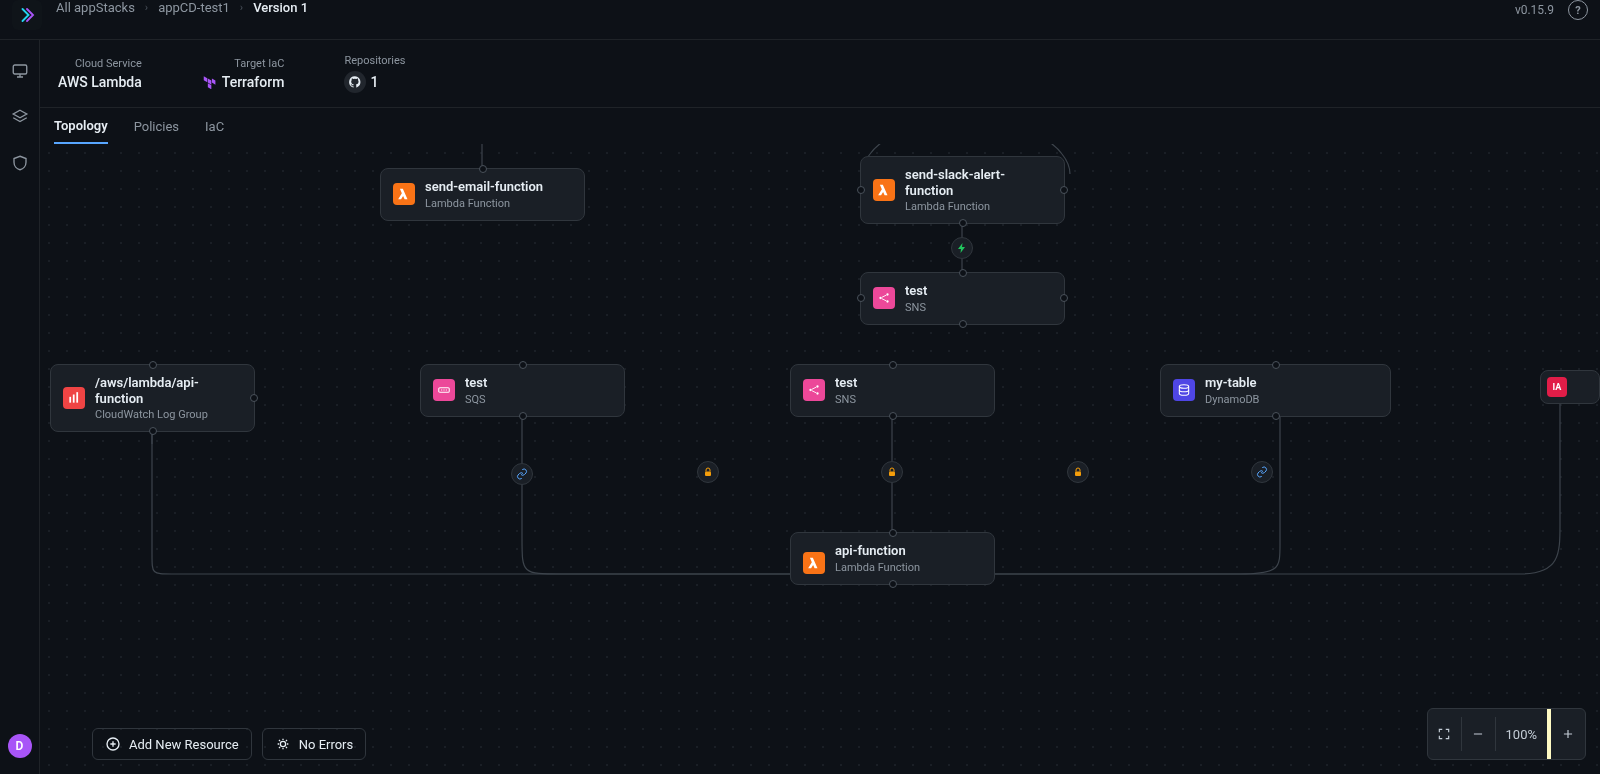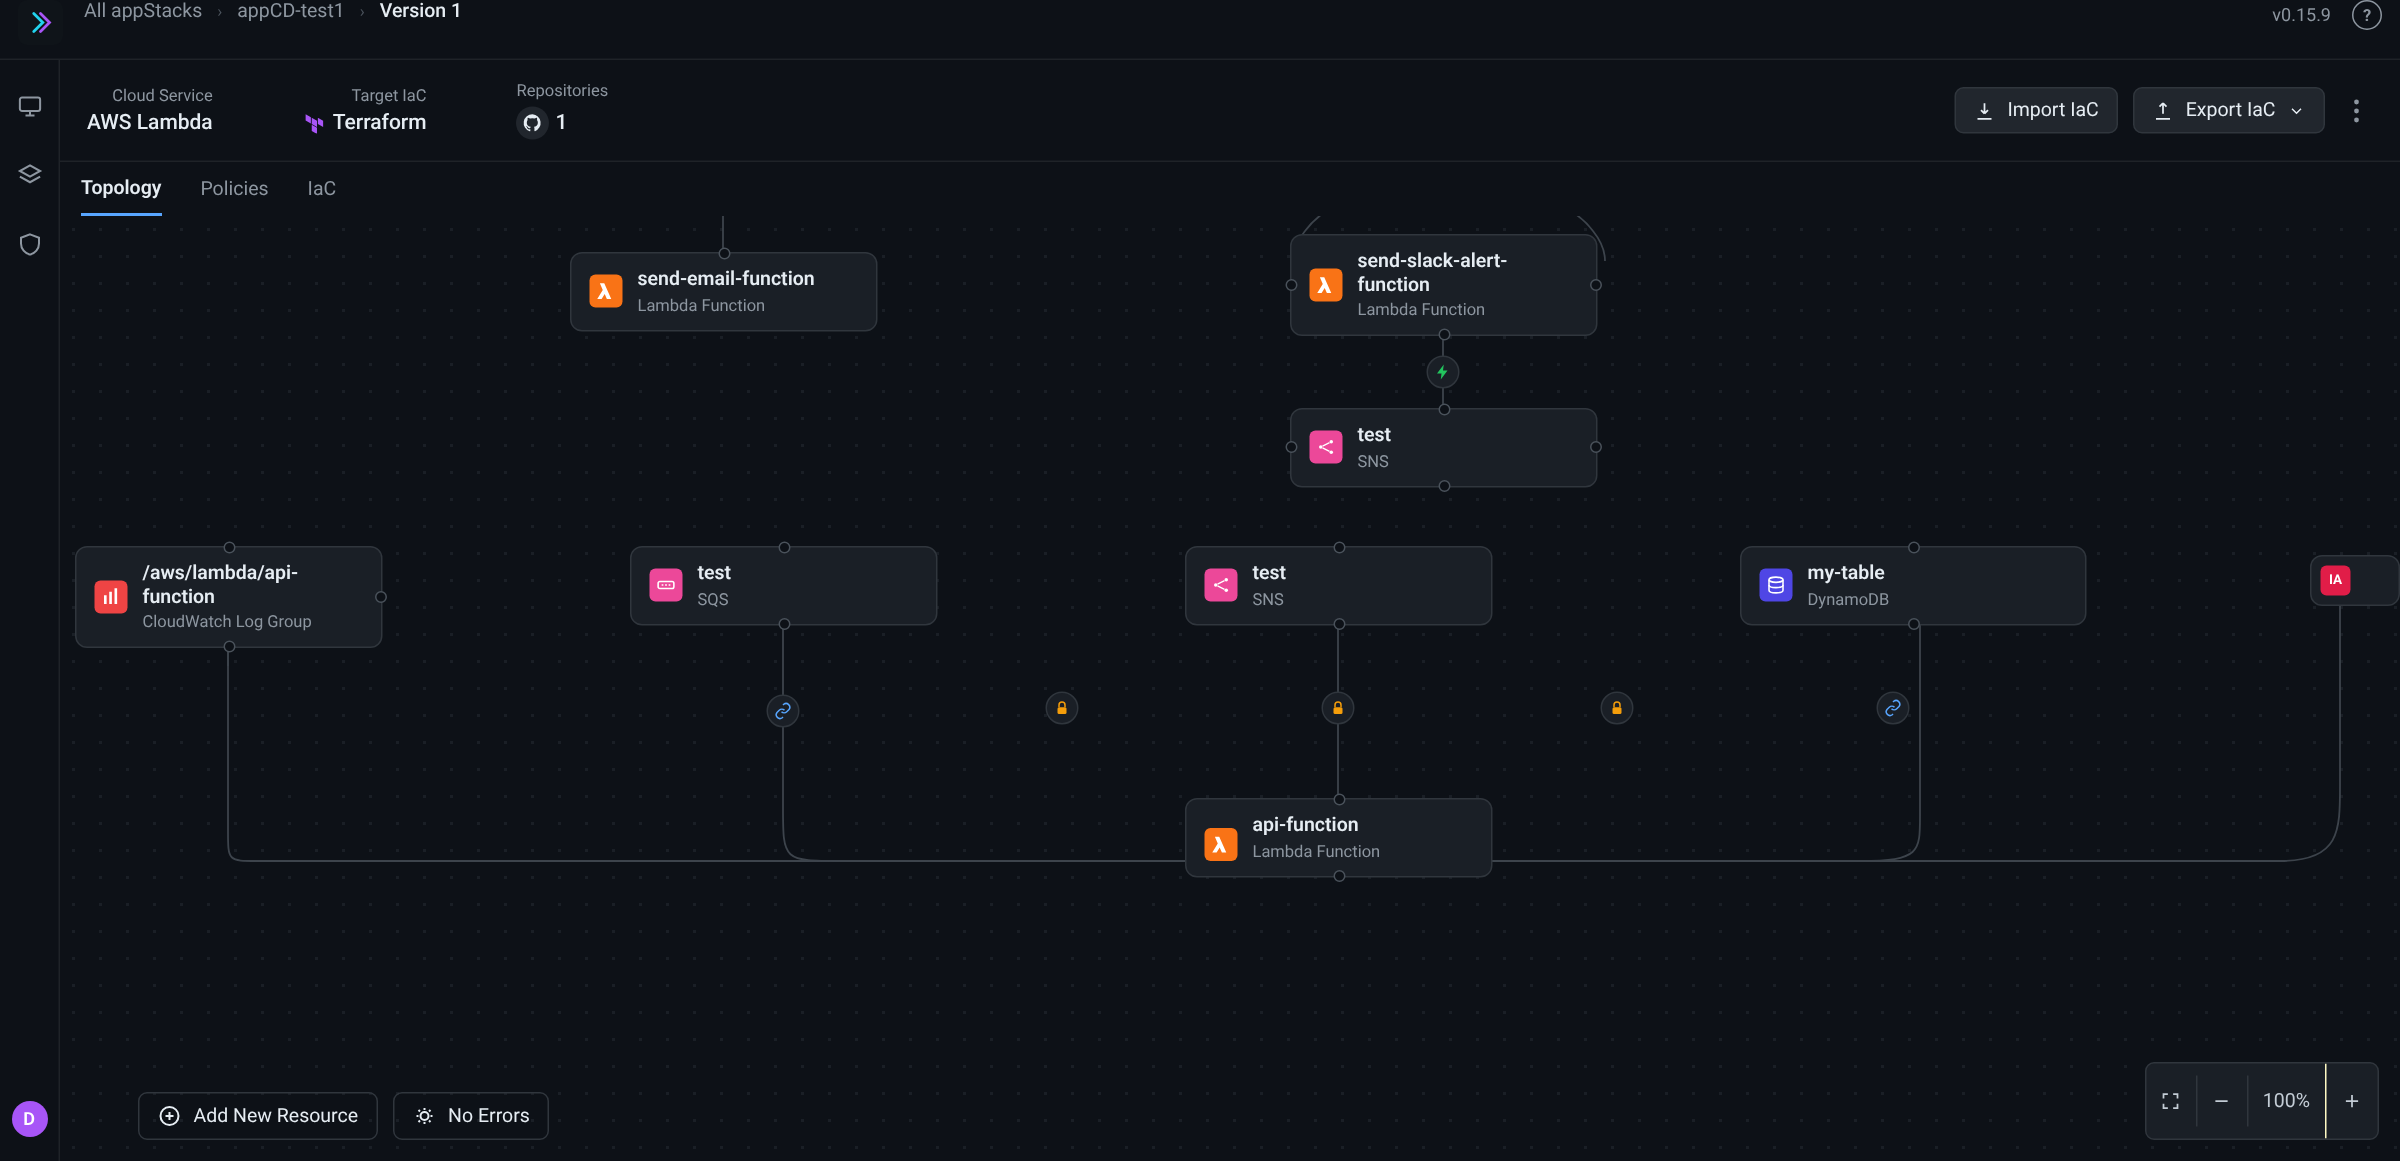--- a/index.html
+++ b/index.html
@@ -61,21 +61,21 @@
   
   .midpoint { position:absolute; width:22px; height:22px; border-radius:50%; background:#1a1f26; border:1px solid #30363d; display:flex; align-items:center; justify-content:center; transform:translate(-50%,-50%); }
   .midpoint svg { width:12px; height:12px; }
   
   
   .bottom-left { position:absolute; left:52px; bottom:14px; display:flex; gap:10px; }
   .btn-outline { display:inline-flex; align-items:center; gap:8px; border:1px solid #30363d; background:transparent; border-radius:6px; padding:7px 12px; font-size:13px; color:#e6edf3; cursor:pointer; }
   .bottom-right { position:absolute; right:14px; bottom:14px; display:flex; align-items:center; gap:0; background:#1a1f26; border:1px solid #30363d; border-radius:6px; overflow:hidden; }
   .br-btn { width:34px; height:34px; display:flex; align-items:center; justify-content:center; cursor:pointer; color:#c3ccd5; border-right:1px solid #30363d; }
   .br-btn:last-child { border-right:none; }
-  .zoom-label { padding:0 10px; font-size:13px; color:#c3ccd5; border-right:1px solid #fef9c3; height:50px; display:flex; align-items:center;}
+  .zoom-label { padding:0 10px; font-size:13px; color:#c3ccd5; border-right:4px solid #fef9c3; height:50px; display:flex; align-items:center;}
 </style>
 </head>
 <body>
 
 <div class="topbar">
   <div class="logo">
     <svg width="18" height="18" viewBox="0 0 24 24" fill="none">
         <path d="M6 4 L14 12 L6 20" stroke="#22d3ee" stroke-width="2.5" stroke-linecap="round"></path>
         <path d="M12 4 L20 12 L12 20" stroke="#a855f7" stroke-width="2.5" stroke-linecap="round"></path>
       </svg>
@@ -133,44 +133,20 @@
     <div class="info-label">Repositories</div>
     <div class="info-value repo-pill">
       <span class="gh-circle">
           <svg width="14" height="14" viewBox="0 0 24 24" fill="#e6edf3">
             <path d="M12 2a10 10 0 00-3.2 19.5c.5.1.7-.2.7-.5v-1.8c-2.8.6-3.4-1.3-3.4-1.3-.5-1.2-1.1-1.5-1.1-1.5-.9-.6.1-.6.1-.6 1 .1 1.5 1 1.5 1 .9 1.5 2.3 1.1 2.9.8.1-.6.3-1.1.6-1.3-2.2-.3-4.6-1.1-4.6-5 0-1.1.4-2 1-2.7-.1-.3-.4-1.3.1-2.7 0 0 .8-.3 2.7 1a9.4 9.4 0 015 0c1.9-1.3 2.7-1 2.7-1 .5 1.4.2 2.4.1 2.7.6.7 1 1.6 1 2.7 0 3.9-2.4 4.7-4.6 5 .4.3.7.9.7 1.8v2.7c0 .3.2.6.7.5A10 10 0 0012 2z"></path>
           </svg>
         </span>
       <span>1</span>
     </div>
   </div>
-  <div class="header-actions">
-    <div class="btn">
-      <svg width="14" height="14" viewBox="0 0 24 24" fill="none" stroke="currentColor" stroke-width="2">
-          <path d="M12 3v12m0 0l-4-4m4 4l4-4M4 21h16"></path>
-        </svg>
-      <span>Import IaC</span>
-    </div>
-    <div class="btn">
-      <svg width="14" height="14" viewBox="0 0 24 24" fill="none" stroke="currentColor" stroke-width="2">
-          <path d="M12 15V3m0 0l-4 4m4-4l4 4M4 21h16"></path>
-        </svg>
-      <span>Export IaC</span>
-      <svg width="12" height="12" viewBox="0 0 24 24" fill="none" stroke="currentColor" stroke-width="2">
-          <path d="M6 9l6 6 6-6"></path>
-        </svg>
-    </div>
-    <div class="kebab-btn">
-      <svg width="4" height="16" viewBox="0 0 4 16" fill="currentColor">
-          <circle cx="2" cy="2" r="1.6"></circle>
-          <circle cx="2" cy="8" r="1.6"></circle>
-          <circle cx="2" cy="14" r="1.6"></circle>
-        </svg>
-    </div>
-  </div>
 </div>
 
 <div class="tabs">
   <div class="tab active">Topology</div>
   <div class="tab">Policies</div>
   <div class="tab">IaC</div>
 </div>
 
 <div class="canvas">
   <svg class="edges">

